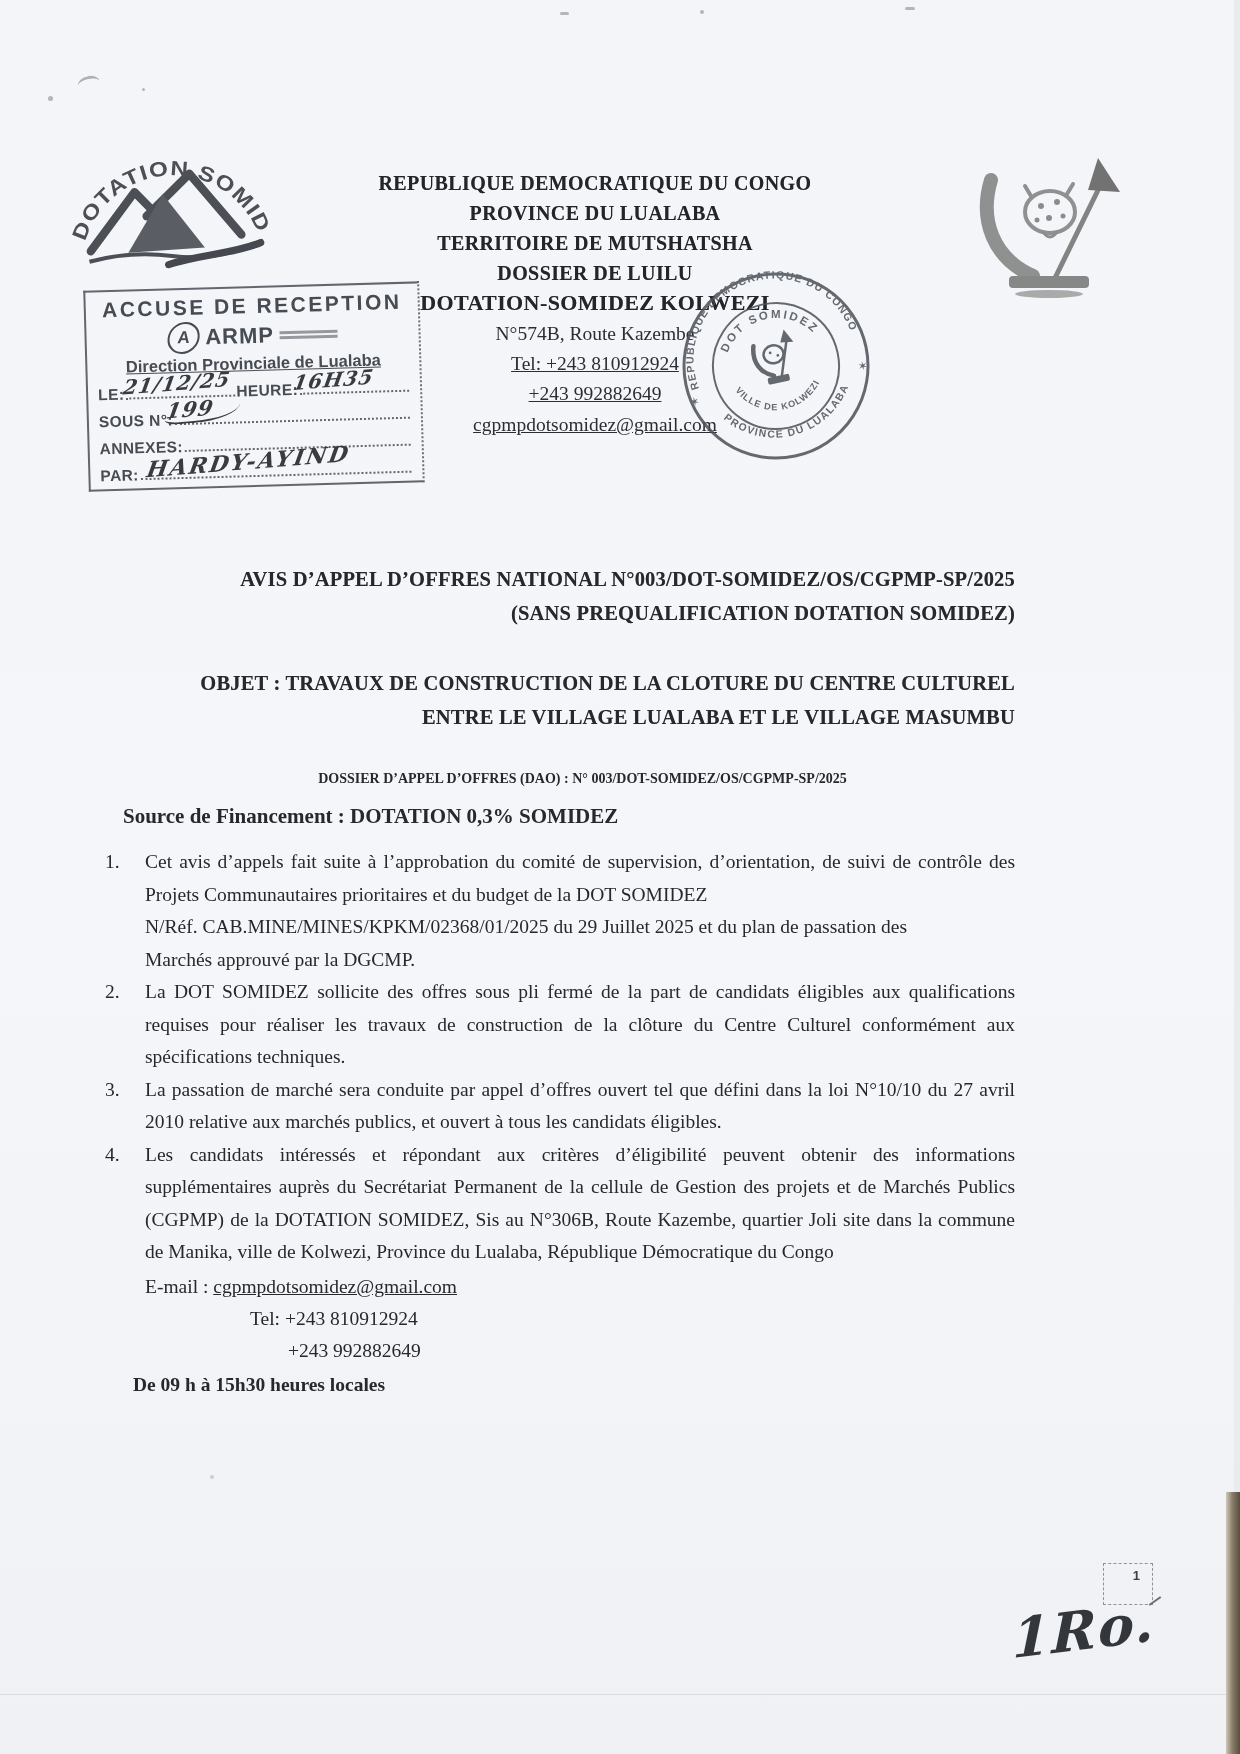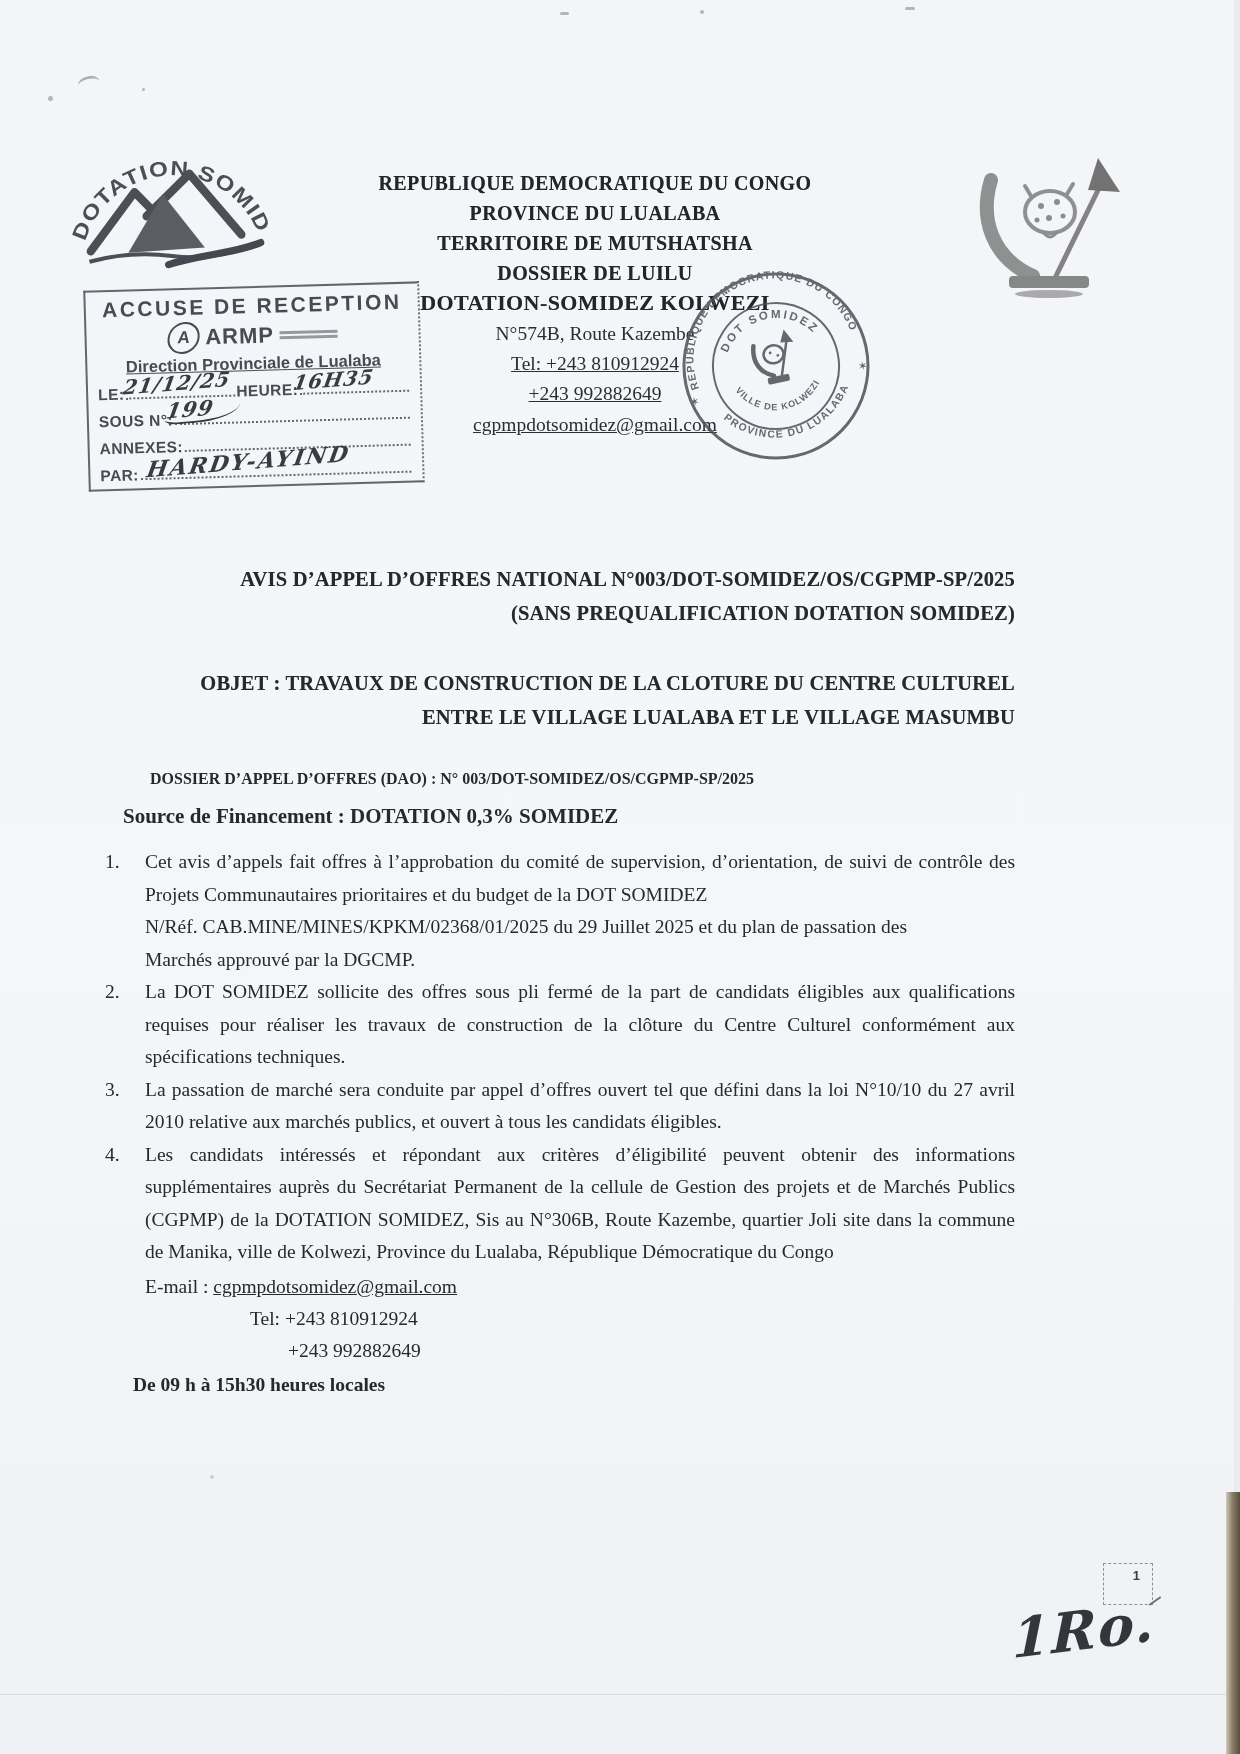--- a/index.html
+++ b/index.html
@@ -42,21 +42,21 @@
   .hv.heure{left:196px;top:-3px;}
   .hv.sous{left:68px;top:-6px;font-size:21px;border-bottom:2px solid #2e3237;padding-right:26px;border-radius:0 0 60% 20%;}
   .hv.par{left:48px;top:-6px;font-size:22px;letter-spacing:2px;}
   
   .rstamp{left:676px;top:266px;width:200px;height:200px;opacity:.85;transform:rotate(-12deg);}
   
   .doc-body{left:95px;top:562px;width:920px;font-size:19.5px;color:#26282c;}
   .title-line{font-weight:bold;font-size:20.5px;line-height:34px;letter-spacing:.2px;text-align:right;
     text-shadow:0 0 .5px rgba(20,22,26,.4);}
   .objet{margin-top:36px;}
-  .dossier{margin-top:28px;padding-left:55px;font-weight:bold;font-size:16px;line-height:34px;}
+  .dossier{margin-top:28px;padding-left:55px;font-weight:bold;font-size:14px;line-height:34px;text-align:center;}
   .fin{margin-top:4px;padding-left:28px;font-weight:bold;font-size:21px;line-height:32px;}
   .list{margin-top:14px;}
   .li{display:flex;}
   .li-num{width:50px;padding-left:10px;box-sizing:border-box;line-height:32.5px;}
   .li-body{flex:1;line-height:32.5px;}
   .just{text-align:justify;}
   .it{}
   .email-line{margin-top:2px;line-height:32px;}
   .u{text-decoration:underline;}
   .tel1{margin-left:105px;line-height:32px;}
@@ -208,21 +208,21 @@
       <div class="title-line">ENTRE LE VILLAGE LUALABA ET LE VILLAGE MASUMBU</div>
     </div>
 
     <div class="dossier">DOSSIER D’APPEL D’OFFRES (DAO) : N° 003/DOT-SOMIDEZ/OS/CGPMP-SP/2025</div>
     <div class="fin">Source de Financement : DOTATION 0,3% SOMIDEZ</div>
 
     <div class="list">
       <div class="li">
         <div class="li-num">1.</div>
         <div class="li-body">
-          <div class="just">Cet avis d’appels fait offres à l’approbation du comité de supervision, d’orientation, de suivi de contrôle des Projets Communautaires prioritaires et du budget de la DOT SOMIDEZ</div>
+          <div class="just">Cet avis d’appels fait suite à l’approbation du comité de supervision, d’orientation, de suivi de contrôle des Projets Communautaires prioritaires et du budget de la DOT SOMIDEZ</div>
           <div class="it">N/Réf. CAB.MINE/MINES/KPKM/02368/01/2025 du 29 Juillet 2025 et du plan de passation des</div>
           <div>Marchés approuvé par la DGCMP.</div>
         </div>
       </div>
       <div class="li">
         <div class="li-num">2.</div>
         <div class="li-body just">La DOT SOMIDEZ sollicite des offres sous pli fermé de la part de candidats éligibles aux qualifications requises pour réaliser les travaux de construction de la clôture du Centre Culturel conformément aux spécifications techniques.</div>
       </div>
       <div class="li">
         <div class="li-num">3.</div>

